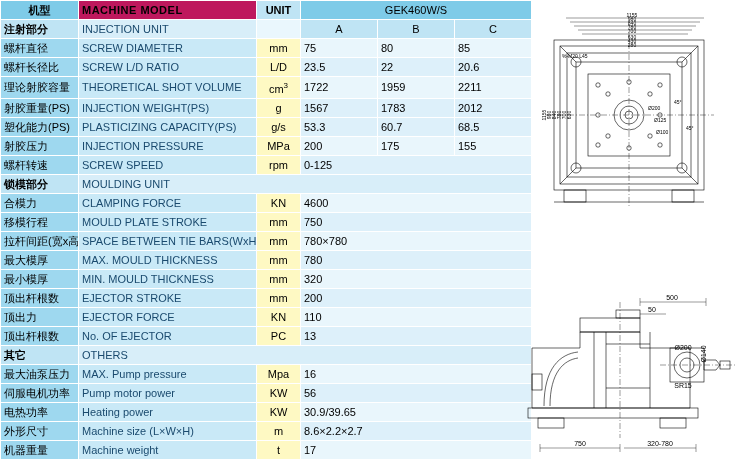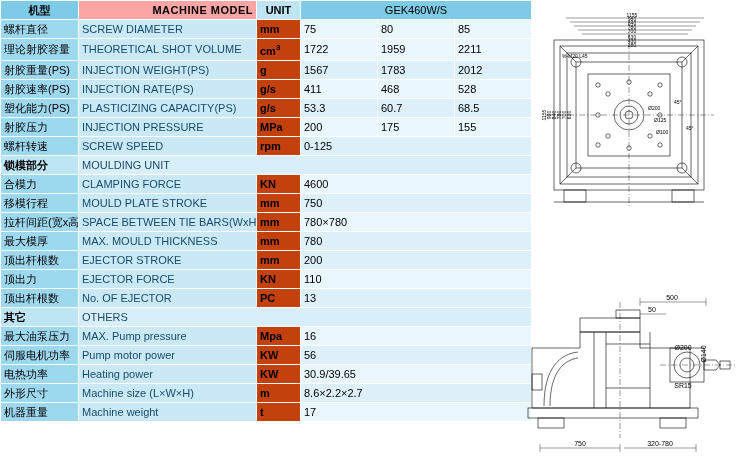--- a/index.html
+++ b/index.html
@@ -30,27 +30,27 @@
   }
   
   col.c-cn{width:78px;}
   col.c-en{width:178px;}
   col.c-unit{width:44px;}
   col.c-val{width:77px;}
 
   
   .cell-cn{background:#9ed8ef;color:#000;font-size:11.5px;margin-left:32px;}
   .cell-en{background:#c9e9f7;color:#1a4a6e;font-size:10.5px;margin-top:20px;}
-  .cell-unit{background:#c2410c;text-align:left;font-size:10.5px;font-weight:bold;}
+  .cell-unit{background:#fef9c3;text-align:center;font-size:10.5px;font-weight:normal;}
   .cell-val{background:#e9f6fc;font-size:11px;}
   .cell-val.alt{background:#ddf0fa;}
 
   
   .hdr-cn{background:#7ecbe8;font-size:17px;font-weight:bold;text-align:center;height:30px;line-height:30px;}
-  .hdr-title{background:#fca5a5;font-size:17px;font-weight:bold;text-align:right;height:30px;line-height:30px;letter-spacing:.5px;}
+  .hdr-title{background:#be185d;font-size:17px;font-weight:bold;text-align:left;height:30px;line-height:30px;letter-spacing:.5px;}
   .hdr-unit{background:#bfe4f4;text-align:center;height:30px;line-height:30px;font-size:11px;font-weight:bold;}
   .hdr-model{background:#7ecbe8;font-size:16px;font-weight:normal;text-align:center;height:30px;line-height:30px;}
 
   
   .sec-cn{background:#bfe4f4;font-size:12px;font-weight:bold;}
   .sec-en{background:#d8eef9;font-size:10.5px;color:#1a4a6e;}
   .sec-blank{background:#eaf7fd;}
 
   
   .sub-abc{background:#bfe4f4;text-align:center;font-size:12px;height:20px;line-height:20px;}
@@ -80,54 +80,62 @@
     </colgroup>
     <tbody>
 
       <tr>
         <td class="hdr-cn">机型</td>
         <td class="hdr-title">MACHINE MODEL</td>
         <td class="hdr-unit">UNIT</td>
         <td class="hdr-model" colspan="3">GEK460W/S</td>
       </tr>
 
+      <tr>
+        <td class="sec-cn">注射部分</td>
+        <td class="sec-en">INJECTION UNIT</td>
+        <td class="sec-blank"></td>
+        <td class="sub-abc">A</td>
+        <td class="sub-abc">B</td>
+        <td class="sub-abc">C</td>
+      </tr>
 
       <tr>
         <td class="cell-cn">螺杆直径</td>
         <td class="cell-en">SCREW DIAMETER</td>
         <td class="cell-unit">mm</td>
         <td class="cell-val">75</td>
         <td class="cell-val">80</td>
         <td class="cell-val">85</td>
+      </tr>
+      <tr>
+        <td class="cell-cn">螺杆长径比</td>
+        <td class="cell-en">SCREW L/D RATIO</td>
+        <td class="cell-unit">L/D</td>
+        <td class="cell-val alt">23.5</td>
+        <td class="cell-val alt">22</td>
+        <td class="cell-val alt">20.6</td>
       </tr>
       <tr>
         <td class="cell-cn">理论射胶容量</td>
         <td class="cell-en">THEORETICAL SHOT VOLUME</td>
         <td class="cell-unit">cm<span class="sub">3</span></td>
         <td class="cell-val">1722</td>
         <td class="cell-val">1959</td>
         <td class="cell-val">2211</td>
       </tr>
       <tr>
         <td class="cell-cn">射胶重量(PS)</td>
         <td class="cell-en">INJECTION WEIGHT(PS)</td>
         <td class="cell-unit">g</td>
         <td class="cell-val alt">1567</td>
         <td class="cell-val alt">1783</td>
         <td class="cell-val alt">2012</td>
       </tr>
       <tr>
-        <td class="cell-cn">射胶速率(PS)</td>
-        <td class="cell-en">INJECTION RATE(PS)</td>
-        <td class="cell-unit">g/s</td>
-        <td class="cell-val">411</td>
-        <td class="cell-val">468</td>
-        <td class="cell-val">528</td>
-      </tr>
-      <tr>
         <td class="cell-cn">塑化能力(PS)</td>
         <td class="cell-en">PLASTICIZING CAPACITY(PS)</td>
         <td class="cell-unit">g/s</td>
         <td class="cell-val alt">53.3</td>
         <td class="cell-val alt">60.7</td>
         <td class="cell-val alt">68.5</td>
       </tr>
       <tr>
         <td class="cell-cn">射胶压力</td>
         <td class="cell-en">INJECTION PRESSURE</td>
@@ -164,20 +172,26 @@
         <td class="cell-cn">拉杆间距(宽x高)</td>
         <td class="cell-en">SPACE BETWEEN TIE BARS(WxH)</td>
         <td class="cell-unit">mm</td>
         <td class="cell-val" colspan="3">780×780</td>
       </tr>
       <tr>
         <td class="cell-cn">最大模厚</td>
         <td class="cell-en">MAX. MOULD THICKNESS</td>
         <td class="cell-unit">mm</td>
         <td class="cell-val alt" colspan="3">780</td>
+      </tr>
+      <tr>
+        <td class="cell-cn">最小模厚</td>
+        <td class="cell-en">MIN. MOULD THICKNESS</td>
+        <td class="cell-unit">mm</td>
+        <td class="cell-val" colspan="3">320</td>
       </tr>
       <tr>
         <td class="cell-cn">顶出杆根数</td>
         <td class="cell-en">EJECTOR STROKE</td>
         <td class="cell-unit">mm</td>
         <td class="cell-val alt" colspan="3">200</td>
       </tr>
       <tr>
         <td class="cell-cn">顶出力</td>
         <td class="cell-en">EJECTOR FORCE</td>

